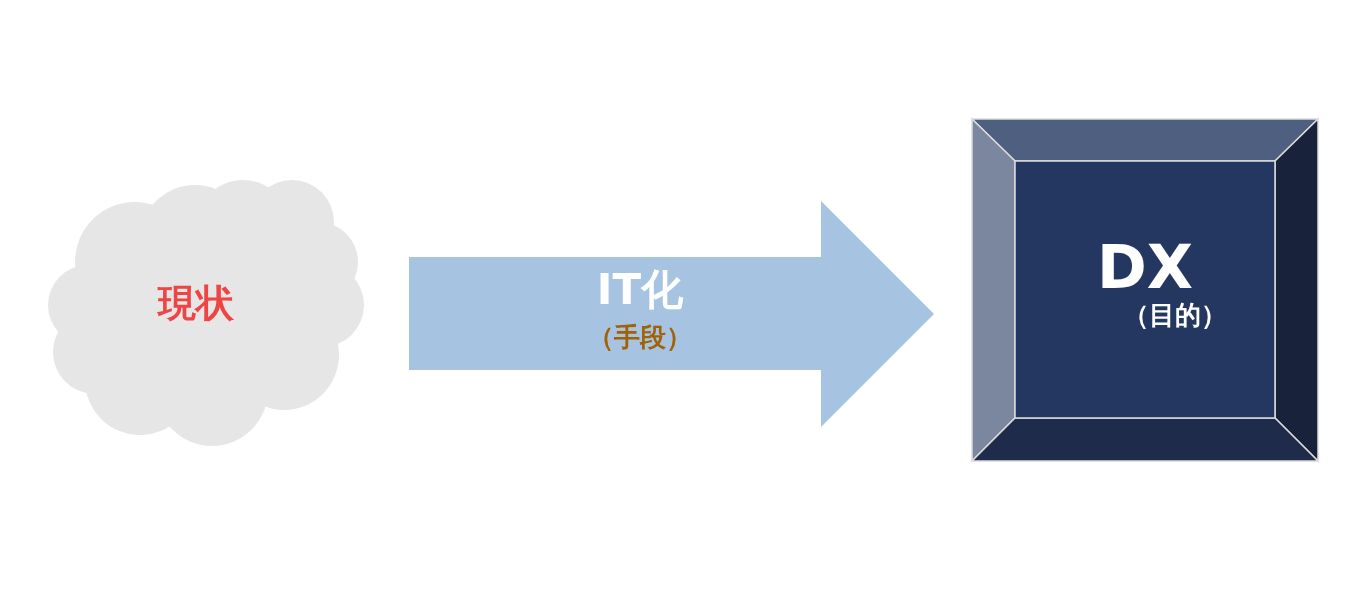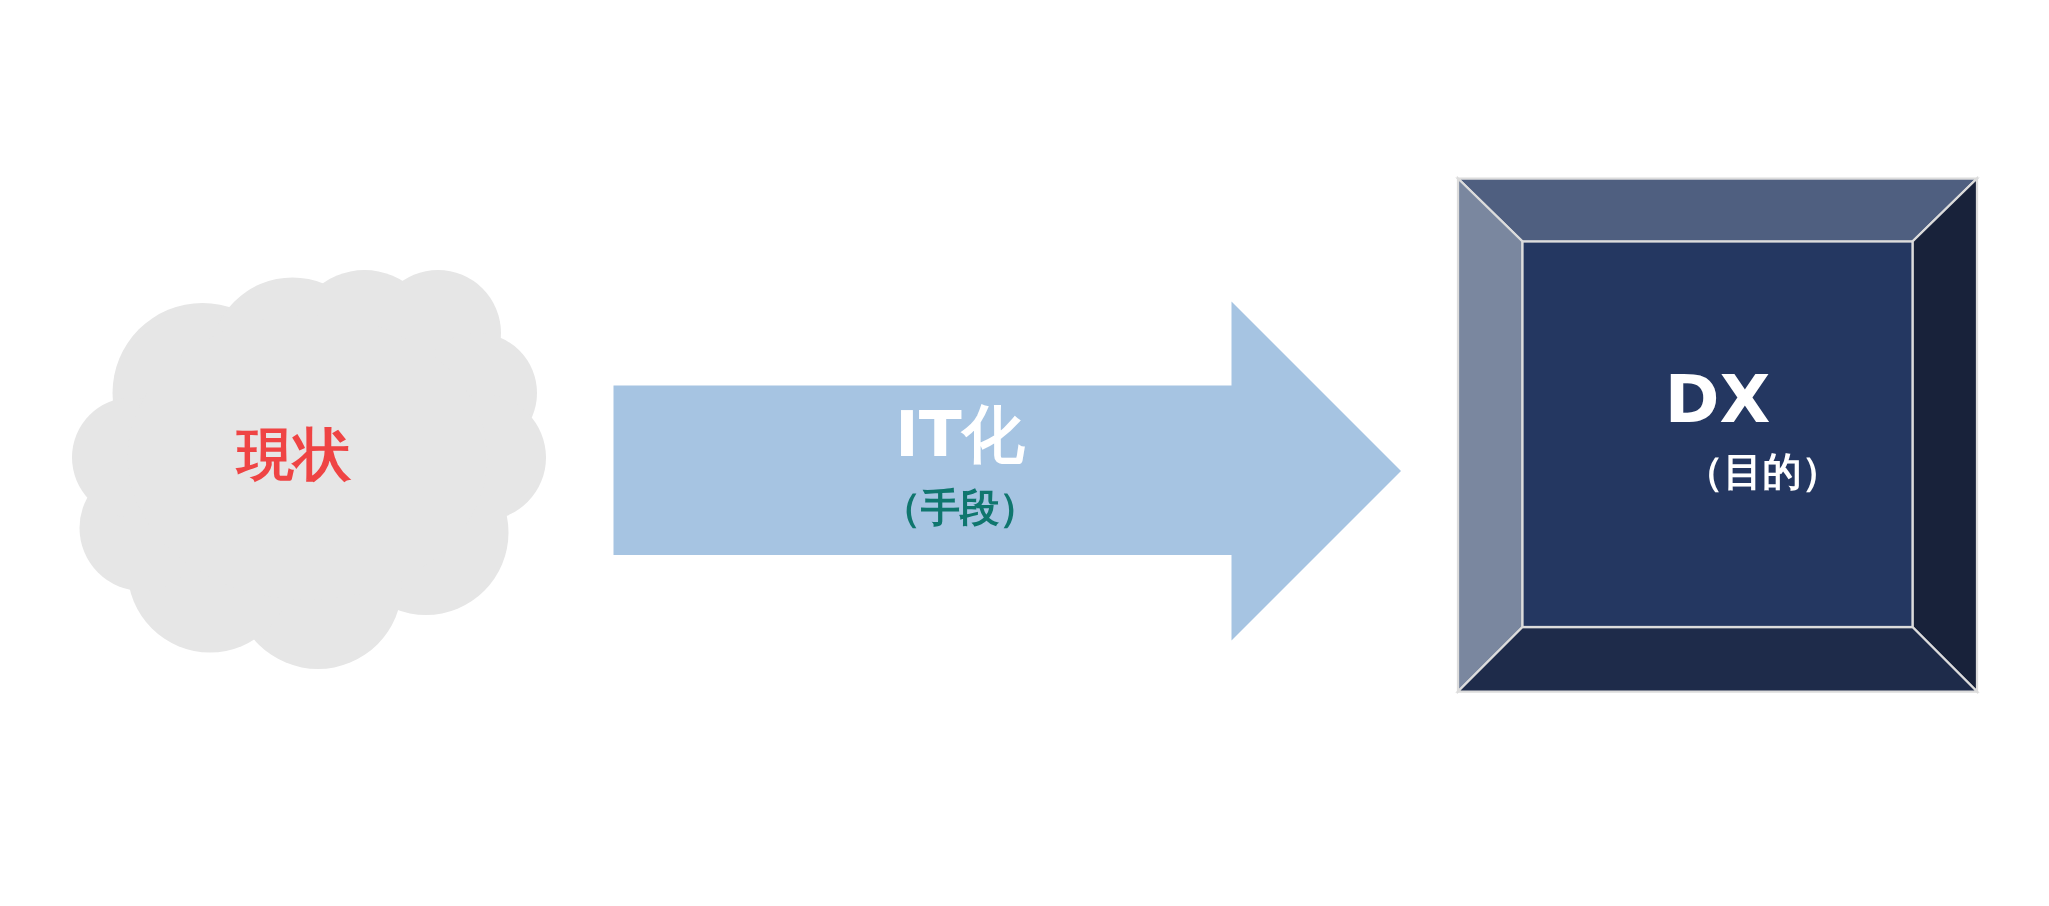--- a/index.html
+++ b/index.html
@@ -2,22 +2,22 @@
 <html><head>
 <meta charset="utf-8">
 <style>
   html, body { margin:0; padding:0; background:#ffffff; }
   body { width:1366px; height:604px; position:relative; overflow:hidden;
          font-family: "DejaVu Sans", "Liberation Sans", sans-serif; }
   .layer { position:absolute; left:0; top:0; }
   .label { position:absolute; text-align:center; font-weight:bold; white-space:nowrap; }
   .cloud-label { left:96px; top:278px; width:200px; font-size:38px; color:#ef4444; }
   .arrow-title { left:540px; top:264px; width:200px; font-size:42px; color:#ffffff; line-height:52px; }
-  .arrow-sub { left:540px; top:322px; width:200px; font-size:26px; color:#0f766e; line-height:34px; }
-  .dx-title { left:1045px; top:240px; width:200px; font-size:44px; color:#ffffff; line-height:54px; }
+  .arrow-sub { left:540px; top:322px; width:200px; font-size:26px; color:#a16207; line-height:34px;font-family:Liberation Mono, monospace; }
+  .dx-title { left:1045px; top:240px; width:200px; font-size:60px; color:#ffffff; line-height:54px; }
   .dx-sub { left:1075px; top:298px; width:200px; font-size:26px; color:#ffffff; line-height:34px; }
 </style>
 </head>
 <body>
 
 <svg class="layer" width="1366" height="604">
 
   <g fill="#e6e6e6">
     <circle cx="135" cy="262" r="60"></circle>
     <circle cx="195" cy="240" r="55"></circle>

